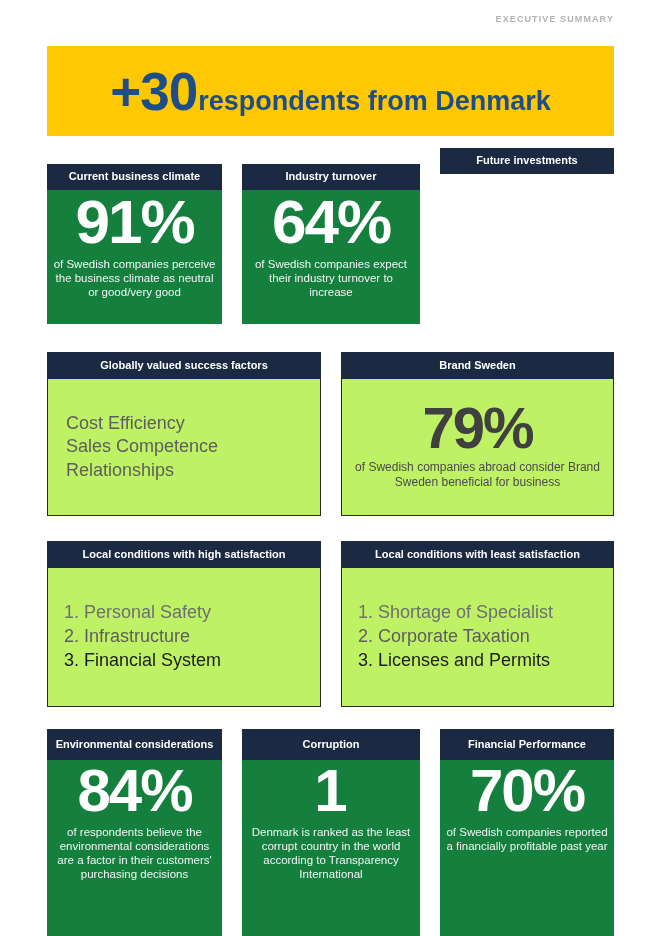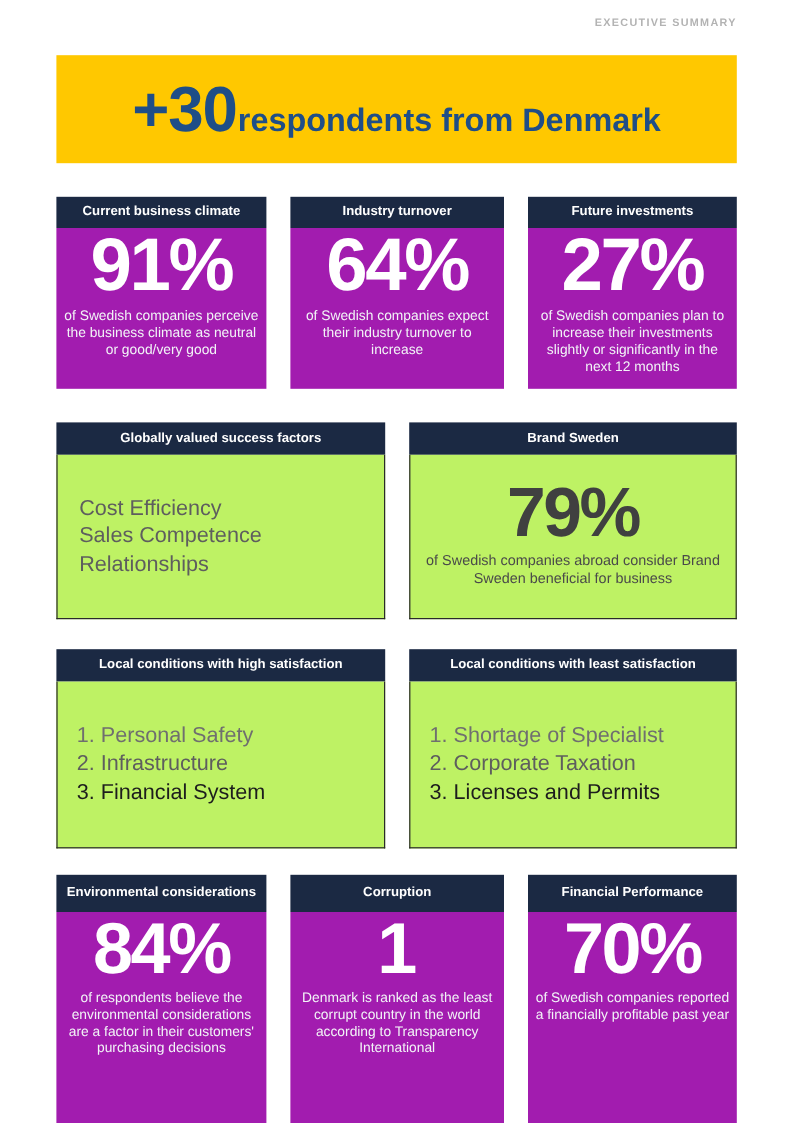--- a/index.html
+++ b/index.html
@@ -73,21 +73,21 @@
     text-align: center;
     display: flex;
     align-items: center;
     justify-content: center;
     line-height: 1.25;
     box-sizing: border-box;
     padding: 10px 6px;
   }
   
   .card-dark .card-body {
-    background: #a21caf;
+    background: #15803d;
     color: #ffffff;
     box-sizing: border-box;
     display: flex;
     flex-direction: column;
     align-items: center;
     justify-content: flex-start;
     text-align: center;
     padding: 0 6px 8px 6px;
   }
   .stat-number {
@@ -167,21 +167,21 @@
     font-size: 12px;
     color: #4a4a4a;
     line-height: 1.25;
     margin-top: 2px;
   }
 
   
   
   #card-climate     { left: 47px;  top: 164px; width: 175px; }
   #card-turnover    { left: 242px; top: 164px; width: 178px; }
-  #card-investments { left: 440px; top: 164px; width: 174px; border-radius: 20px; }
+  #card-investments { left: 440px; top: 148px; width: 174px; border-radius: 20px; }
   .row1 .card-head { height: 26px; }
   .row1 .card-body { height: 134px; }
 
   
   #card-success { left: 47px;  top: 352px; width: 274px; }
   #card-brand   { left: 341px; top: 352px; width: 273px; }
   .row2 .card-head { height: 27px; }
   .row2 .card-body { height: 137px; }
 
   
@@ -223,24 +223,20 @@
 <div class="card card-dark row1" id="card-turnover">
   <div class="card-head">Industry turnover</div>
   <div class="card-body">
     <div class="stat-number">64%</div>
     <div class="stat-caption">of Swedish companies expect their industry turnover to increase</div>
   </div>
 </div>
 
 <div class="card card-dark row1" id="card-investments">
   <div class="card-head">Future investments</div>
-  <div class="card-body">
-    <div class="stat-number">27%</div>
-    <div class="stat-caption">of Swedish companies plan to increase their investments slightly or significantly in the next 12 months</div>
-  </div>
 </div>
 
 <div class="card card-light row2" id="card-success">
   <div class="card-head">Globally valued success factors</div>
   <div class="card-body">
     <ul class="factor-list">
       <li>Cost Efficiency</li>
       <li>Sales Competence</li>
       <li>Relationships</li>
     </ul>

